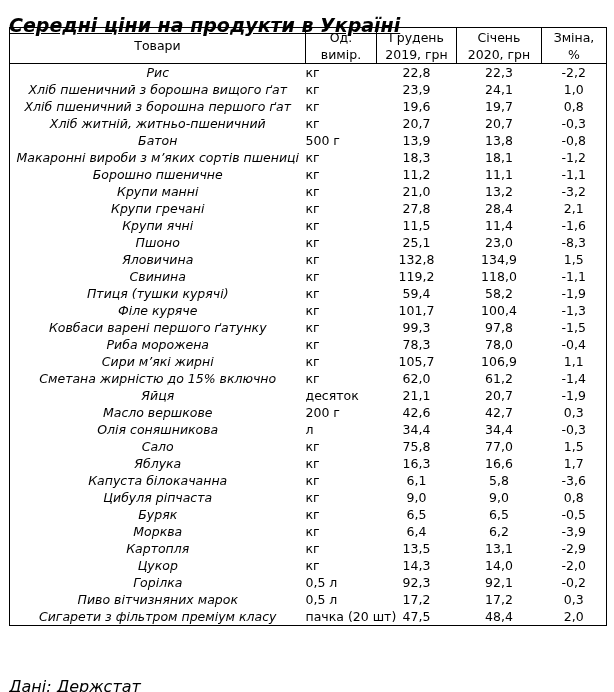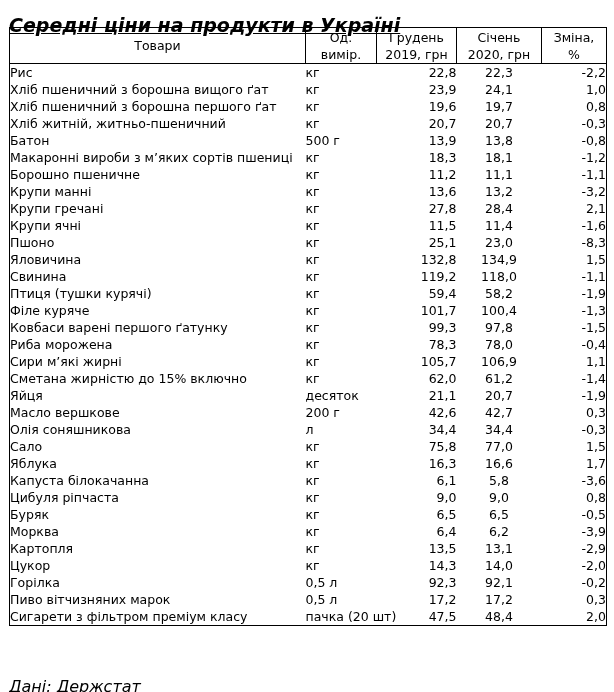--- a/index.html
+++ b/index.html
@@ -44,25 +44,25 @@
   }
   table.prices tbody td {
     border: none;
     padding: 0;
     height: 17px;
     line-height: 17px;
     vertical-align: bottom;
     white-space: nowrap;
     overflow: visible;
   }
-  td.c-name { text-align: left; padding-left: 3px; }
+  td.c-name { text-align: center; padding-left: 3px; font-style: italic; }
   td.c-unit { text-align: left; white-space: normal; }
-  td.c-dec  { text-align: right; padding-right: 20px; margin-top: 9px; }
+  td.c-dec  { text-align: center; padding-right: 20px; margin-top: 9px; }
   td.c-jan  { text-align: center; padding-right: 22px; }
-  td.c-chg  { text-align: right; padding-right: 2px; }
+  td.c-chg  { text-align: center; padding-right: 2px; }
   .source {
     position: absolute;
     left: 9px;
     top: 677px;
     font-size: 16px;
     font-style: italic;
     white-space: nowrap;
   }
 </style>
 </head>
@@ -157,21 +157,21 @@
     <td class="c-name">Борошно пшеничне</td>
     <td class="c-unit">кг</td>
     <td class="c-dec">11,2</td>
     <td class="c-jan">11,1</td>
     <td class="c-chg">-1,1</td>
   </tr>
 
   <tr>
     <td class="c-name">Крупи манні</td>
     <td class="c-unit">кг</td>
-    <td class="c-dec">13,6</td>
+    <td class="c-dec">21,0</td>
     <td class="c-jan">13,2</td>
     <td class="c-chg">-3,2</td>
   </tr>
 
   <tr>
     <td class="c-name">Крупи гречані</td>
     <td class="c-unit">кг</td>
     <td class="c-dec">27,8</td>
     <td class="c-jan">28,4</td>
     <td class="c-chg">2,1</td>

